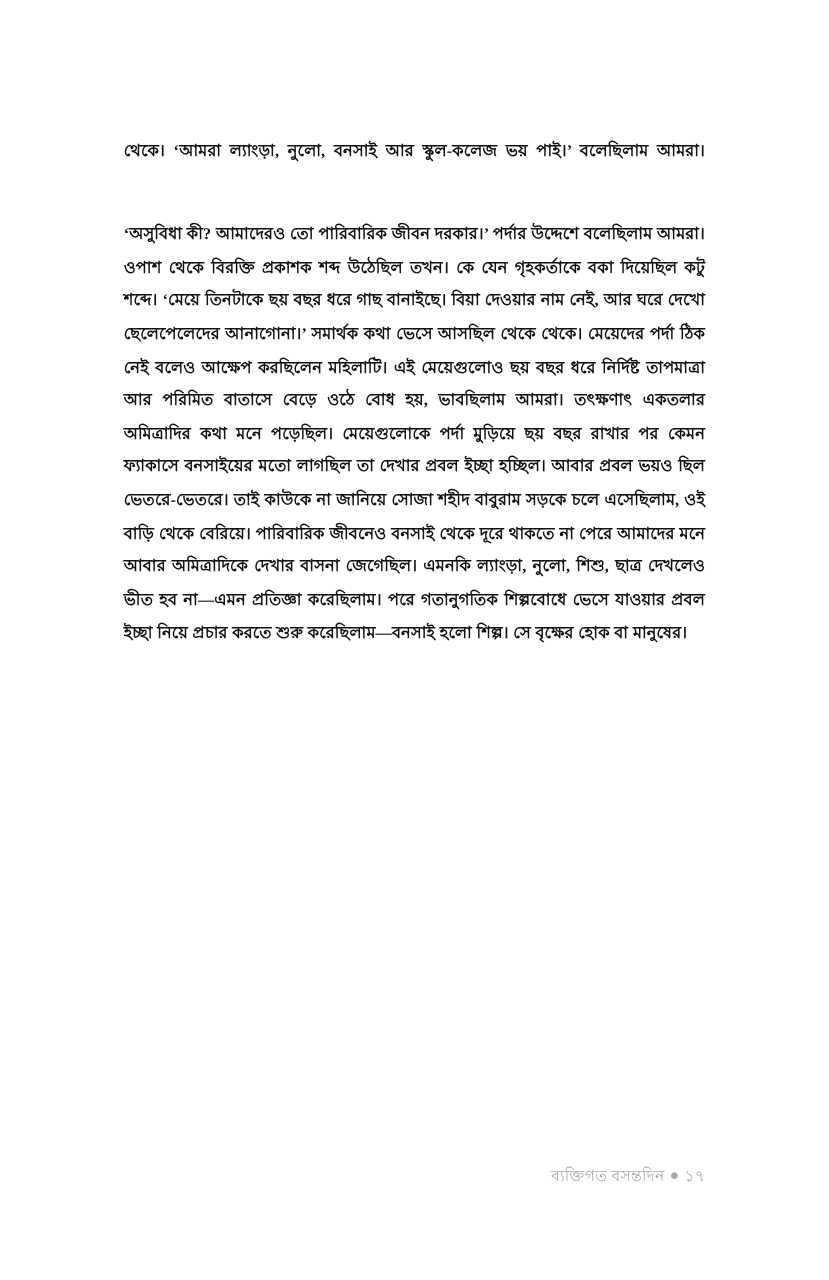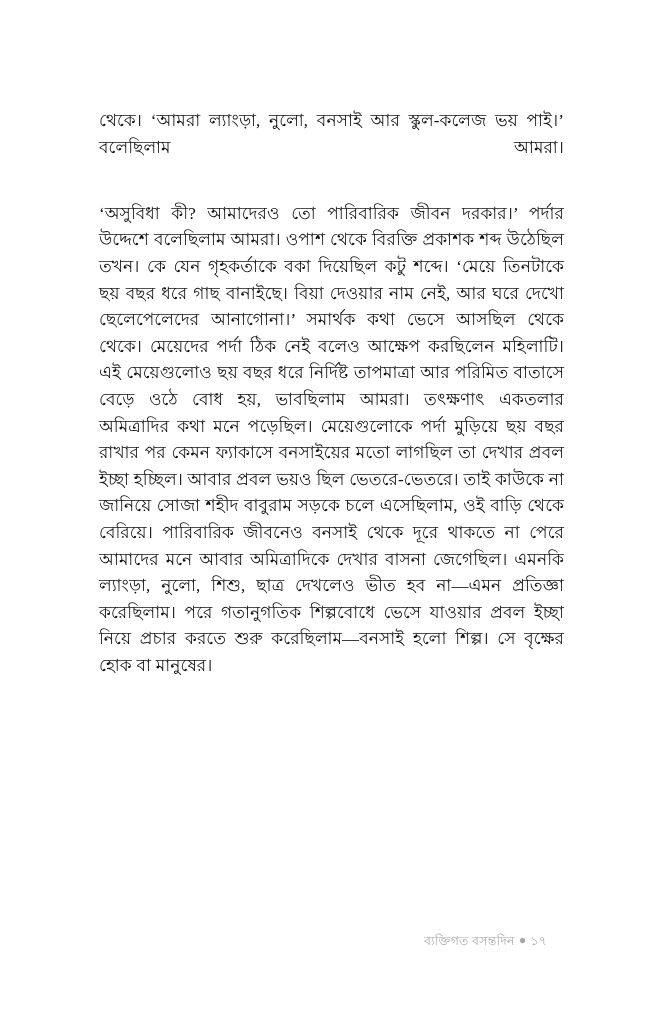--- a/index.html
+++ b/index.html
@@ -26,26 +26,26 @@
   .text-column {
     position: absolute;
     left: 99px;
     top: 108px;
     width: 465px;
   }
 
   
   .para {
     margin: 0 0 12px 0;
-    font-size: 17px;
+    font-size: 13px;
     line-height: 26.6px;
     text-align: justify;
     text-justify: inter-word;
     color: #121212;
-    font-weight: 400;
+    font-weight: 700;
     letter-spacing: 0.1px;
     word-spacing: 0.4px;
   }
   .para:last-child {
     margin-bottom: 0;
   }
   .para.tight {
     margin-bottom: 13px;
   }
   
@@ -57,21 +57,21 @@
   .para.full-justify::after {
     
     content: "";
     display: inline;
     width: auto;
   }
 
   
   .footer {
     position: absolute;
-    left: 82px;
+    left: 99px;
     top: 932px;
     width: 465px;
     text-align: right;
     font-size: 12.4px;
     line-height: 18px;
     color: #a8a8a8;
     letter-spacing: 0.3px;
     white-space: nowrap;
   }
   .footer .dot {

